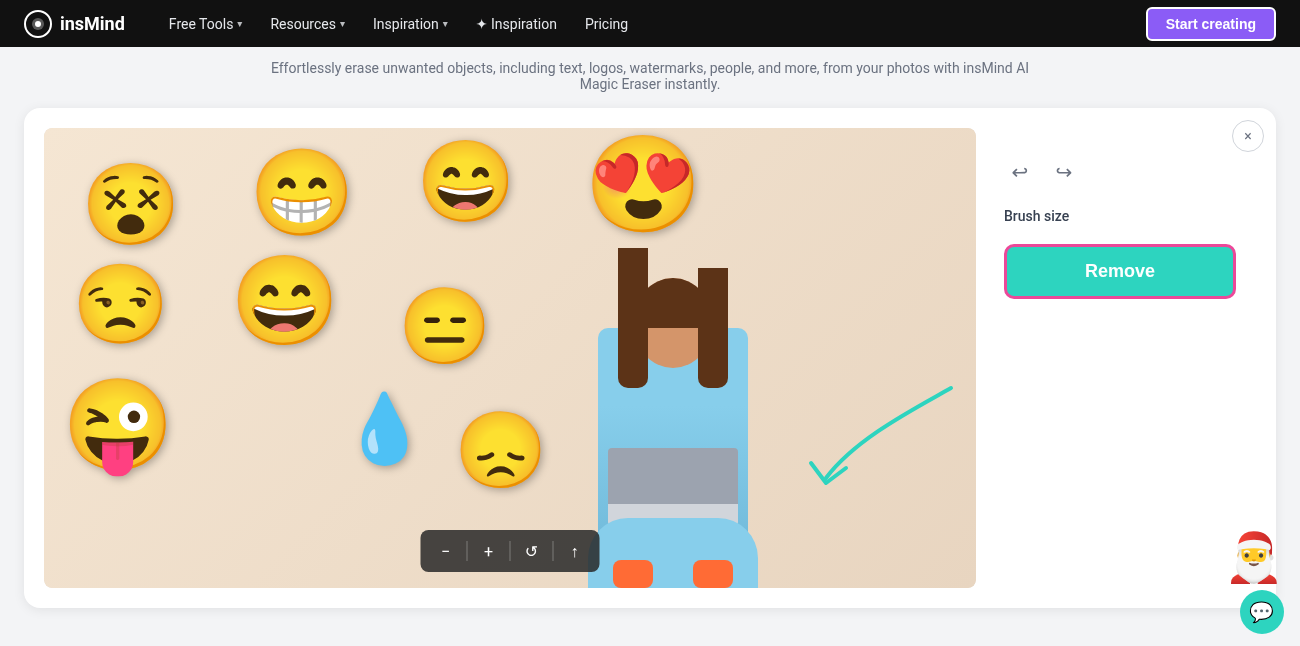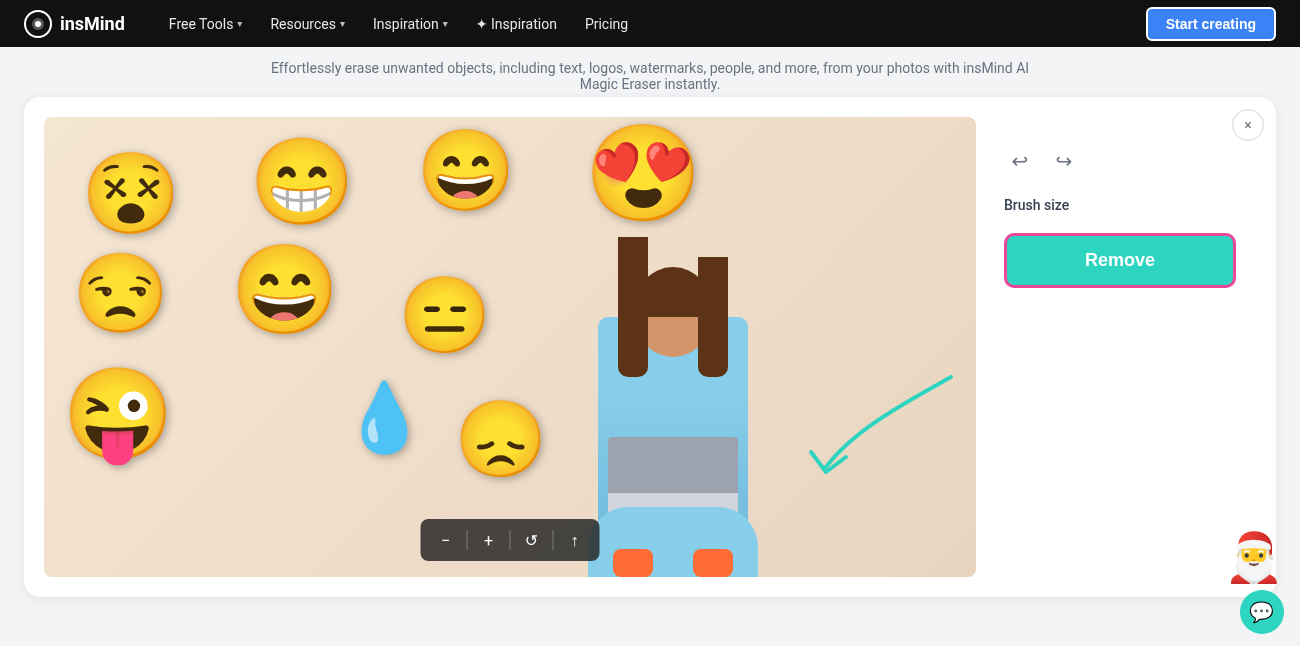--- a/index.html
+++ b/index.html
@@ -49,21 +49,21 @@
       border-radius: 4px;
       display: flex;
       align-items: center;
       gap: 4px;
     }
     .nav-link .chevron {
       font-size: 10px;
       opacity: 0.8;
     }
     .nav-cta {
-      background: #3b82f6;
+      background: #8b5cf6;
       color: #fff;
       border: 2px solid #fff;
       border-radius: 6px;
       padding: 7px 18px;
       font-size: 14px;
       font-weight: 600;
       cursor: pointer;
     }
 
     
@@ -71,21 +71,21 @@
       padding-top: 48px;
       height: 646px;
       overflow-y: auto;
       background: #f3f4f6;
     }
 
     .subtitle {
       text-align: center;
       color: #6b7280;
       font-size: 14px;
-      padding: 12px 20px 5px;
+      padding: 12px 20px 16px;
       max-width: 800px;
       margin: 0 auto;
     }
 
     
     .editor-card {
       background: #fff;
       border-radius: 16px;
       margin: 0 24px;
       padding: 20px;

